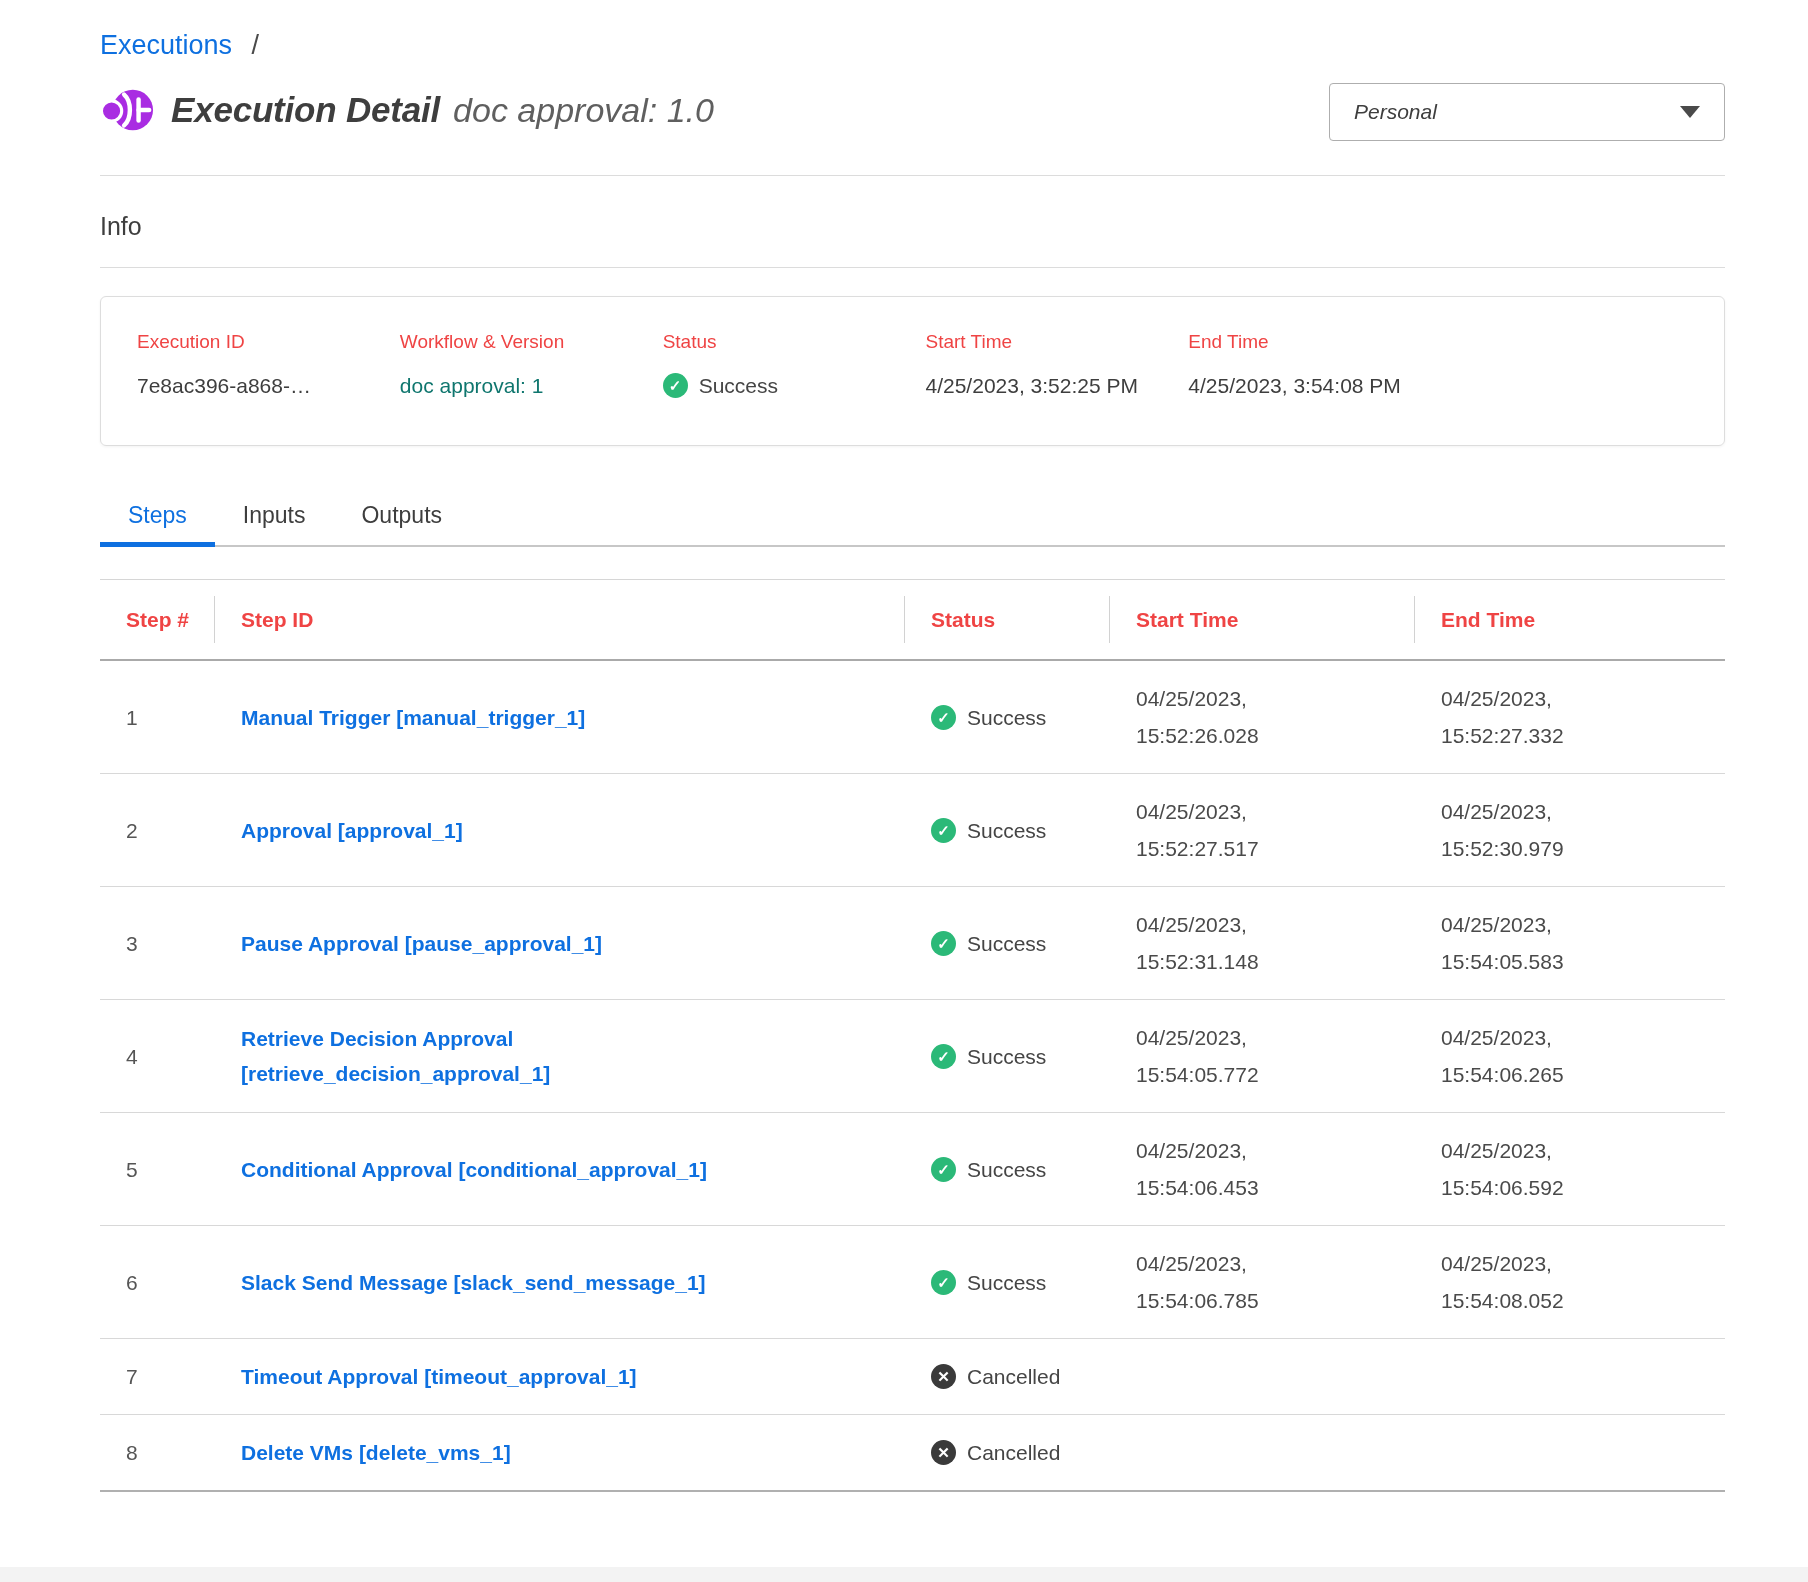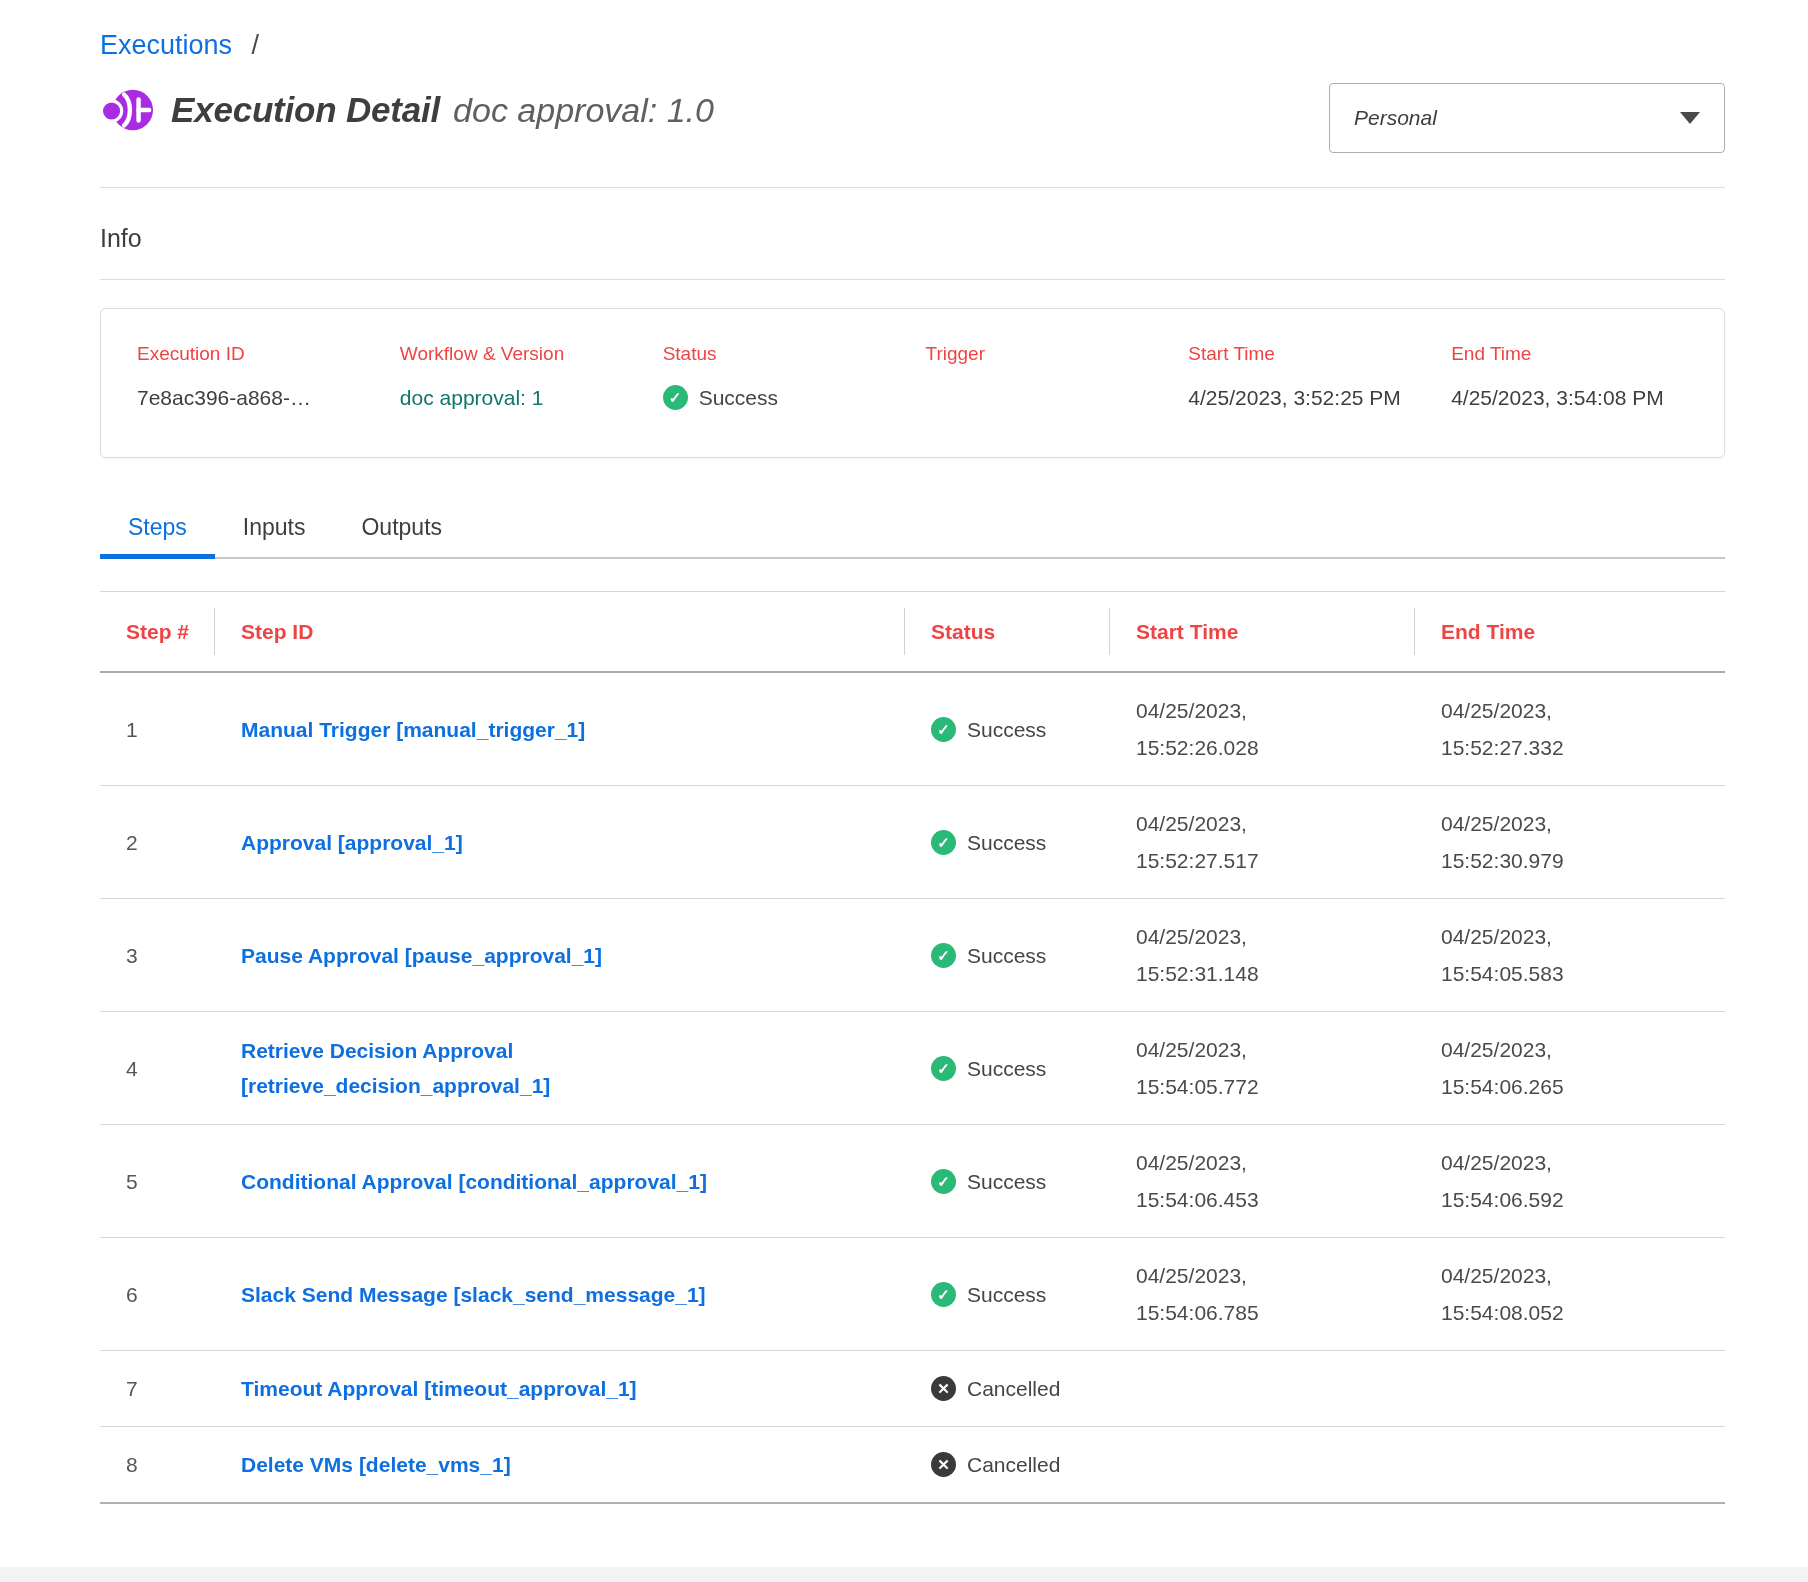--- a/index.html
+++ b/index.html
@@ -18,21 +18,21 @@
   .crumb-link { color: #0e70e0; font-weight: 500; text-decoration: none; cursor: pointer; }
   .crumb-sep { color: #4a4a4a; margin-left: 12px; }
 
   
   .page-header { display: flex; justify-content: space-between; align-items: flex-start; margin-top: 22px; font-style: italic; }
   .title-group { display: flex; align-items: center; }
   .workflow-icon { width: 54px; height: 54px; flex: none; margin-right: 17px; }
   .page-title { font-size: 35px; font-weight: 700; color: #3e3e3e; margin: 0; letter-spacing: -0.2px; }
   .page-subtitle { font-size: 34px; font-weight: 400; color: #5f5f5f; margin-left: 13px; }
   .scope-dropdown {
-    width: 396px; height: 70px;
+    width: 396px; height: 58px;
     border: 1px solid #aeaeae; border-radius: 4px;
     display: flex; align-items: center; justify-content: space-between;
     padding: 0 24px; cursor: pointer; background: #fff;
   }
   .dropdown-value { font-size: 21px; color: #3e3e3e; }
   .caret-down-icon { width: 0; height: 0; border-left: 10px solid transparent; border-right: 10px solid transparent; border-top: 12px solid #4a4a4a; }
 
   .divider { border: none; border-top: 1px solid #dcdcdc; margin: 0; }
   .divider.under-header { margin-top: 34px; }
 
@@ -136,24 +136,20 @@
     <div class="info-field">
       <div class="info-label">Workflow &amp; Version</div>
       <a class="info-value link">doc approval: 1</a>
     </div>
     <div class="info-field">
       <div class="info-label">Status</div>
       <div class="info-value status-value">
         <span class="status-icon success">✓</span>
         <span class="status-text">Success</span>
       </div>
-    </div>
-    <div class="info-field">
-      <div class="info-label">Trigger</div>
-      <div class="info-value"></div>
     </div>
     <div class="info-field">
       <div class="info-label">Start Time</div>
       <div class="info-value">4/25/2023, 3:52:25 PM</div>
     </div>
     <div class="info-field">
       <div class="info-label">End Time</div>
       <div class="info-value">4/25/2023, 3:54:08 PM</div>
     </div>
   </section>

